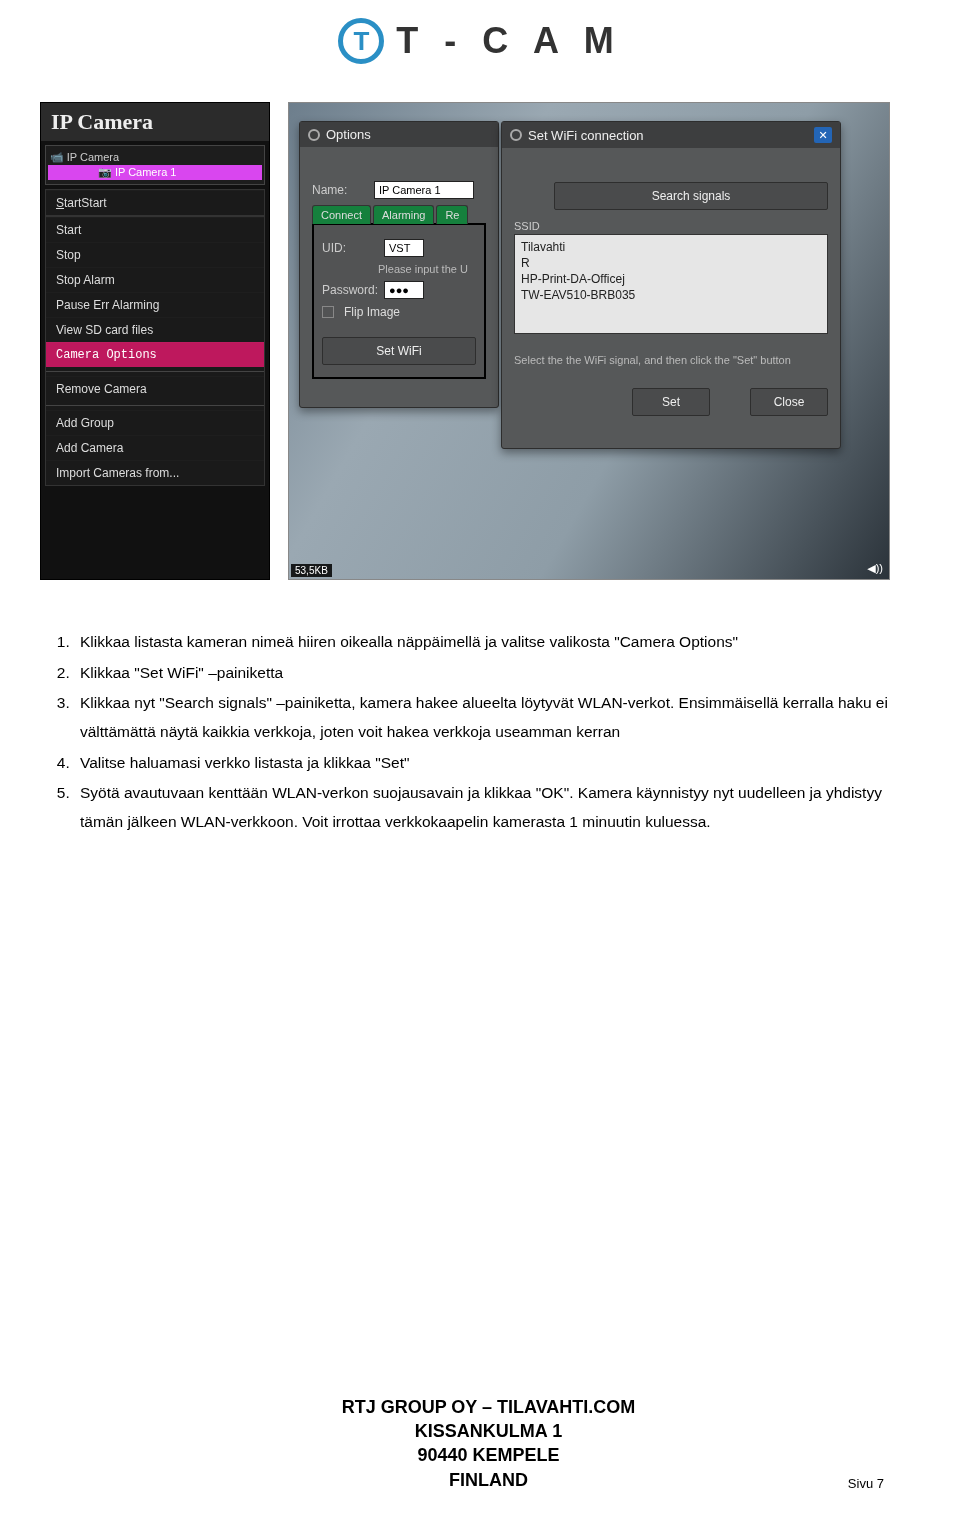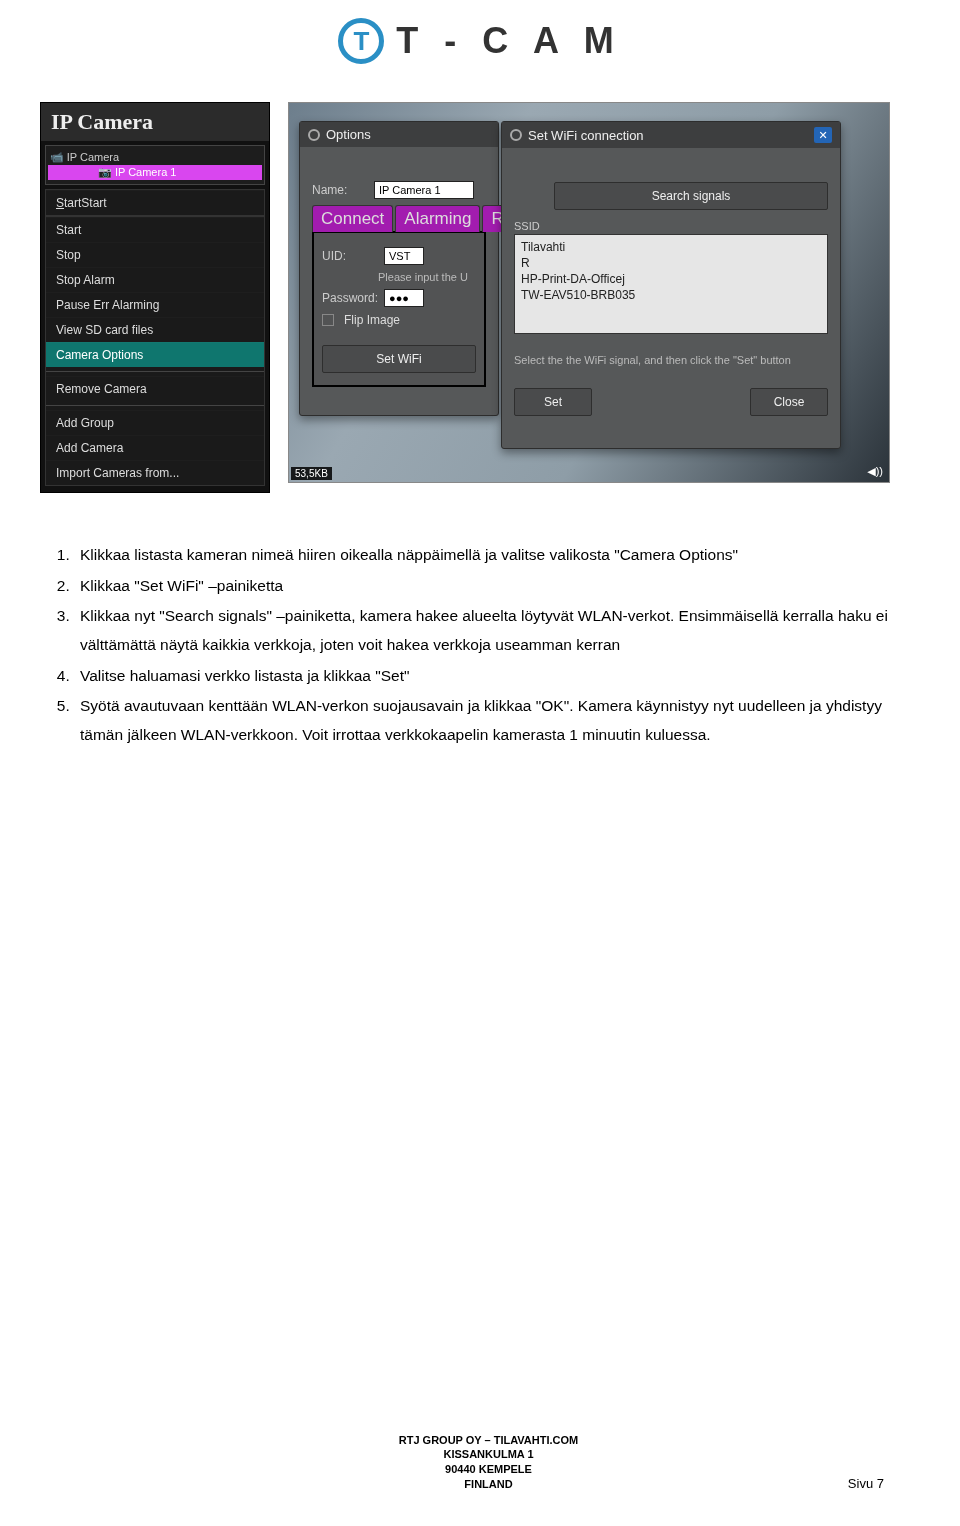--- a/index.html
+++ b/index.html
@@ -71,28 +71,28 @@
   .tree-row { color:#ccc; padding:1px 2px; }
   .tree-row.sel { background:#d946ef; color:#fff;padding-left:44px; }
   .ctx-menu {
     background:#1a1a1a; border:1px solid #333;
     margin: 0 4px 6px 4px;
     font-size:12px;
   }
   .ctx-item {
     padding:5px 10px; color:#ddd; border-top:1px solid rgba(255,255,255,0.02);
   }
-  .ctx-item.sel { background:#0f766e; color:#fff; }
+  .ctx-item.sel { background:#be185d; color:#fff;font-family:Liberation Mono, monospace; }
   .ctx-item .ul { text-decoration: underline; }
   .ctx-sep { height:1px; background:#444; margin:4px 0; }
   
   .ss-right {
     flex:1;
     position:relative;
-    height: 381px;
+    height: 478px;
     background: linear-gradient(120deg,#6d7e8c 0%,#9aa8b2 30%,#8e9da7 60%,#2b333a 100%);
     border:1px solid #888;
     overflow:hidden;
   }
   .dlg {
     position:absolute; background:#565859; border:1px solid #2d2d2d;
     border-radius:3px; color:#ddd; font-size:12px;
     box-shadow:0 4px 10px rgba(0,0,0,.4);
   }
   .dlg-title {
@@ -104,41 +104,41 @@
   .dlg-body { padding:28px 12px; }
   .dlg-row { display:flex; align-items:center; gap:6px; margin:6px 0; font-size:12px;}
   .dlg-row label { min-width:56px; color:#ccc; }
   .dlg-input { background:#fff; color:#000; border:1px solid #222; padding:2px 4px; font-size:11px; height:18px; }
   .dlg-btn {
     background:#4a4b4c; border:1px solid #2e2e2e; color:#eee;
     padding:6px 14px; font-size:12px; min-width:78px; text-align:center;
     border-radius:2px;
   }
   .dlg-tabs { display:flex; gap:2px; margin-top:4px; }
-  .dlg-tab { background:#a21caf;border:1px solid #333;padding:3px 8px;border-bottom:none;font-size:17px;border-radius:3px 3px 0 0;}
+  .dlg-tab { background:#15803d;border:1px solid #333;padding:3px 8px;border-bottom:none;font-size:11px;border-radius:3px 3px 0 0;}
   .ssid-list {
     background:#e6e6e6; color:#222; border:1px solid #333;
     padding:4px; font-size:12px; min-height:100px;
   }
   .ssid-list div { padding:1px 2px; }
   .chk { width:12px;height:12px;border:1px solid #888;display:inline-block;vertical-align:middle;margin-right:4px;}
   .status-strip {
     position:absolute; bottom:2px; left:2px;
     background:rgba(0,0,0,.85); color:#fff; font-size:10px;
     padding:1px 4px;
     margin-top:23px;
   }
   .volicon { position:absolute; bottom:4px; right:6px; color:#fff; font-size:11px; }
   
   ol.instr { list-style: decimal; margin-left: 34px; font-size:15.5px; line-height:1.85; }
   ol.instr li { padding-left:6px; margin-bottom:2px; }
   
   .footer {
     position:absolute; bottom:34px; left:0; right:0;
-    text-align:center; font-size:11px; line-height:1.35;padding-left:17px;
+    text-align:center; font-size:18px; line-height:1.35;padding-left:17px;
   }
   .footer .b { font-weight:bold; }
   .footer .sc { font-variant: small-caps; }
   .page-num {
     position:absolute; bottom:35px; right:76px; font-size:13px;
   }
 </style>
 </head>
 <body>
 
@@ -231,21 +231,21 @@
             <div class="dlg-btn" style="min-width:110px">Search signals</div>
           </div>
           <div style="color:#ccc;font-size:11px;margin-bottom:2px;">SSID</div>
           <div class="ssid-list">
             <div>Tilavahti</div>
             <div>R</div>
             <div>HP-Print-DA-Officej</div>
             <div>TW-EAV510-BRB035</div>
           </div>
           <div style="color:#bbb;font-size:11px;margin:20px 0 16px;">Select the the WiFi signal, and then click the "Set" button</div>
-          <div style="display:flex; gap:40px; justify-content:space-between; padding:6px 0 4px;">
+          <div style="display:flex; gap:40px; justify-content:flex-end; padding:6px 0 4px;">
             <div class="dlg-btn">Set</div>
             <div class="dlg-btn">Close</div>
           </div>
         </div>
       </div>
 
       <div class="status-strip">53,5KB</div>
       <div class="volicon">◀))</div>
     </div>
 

